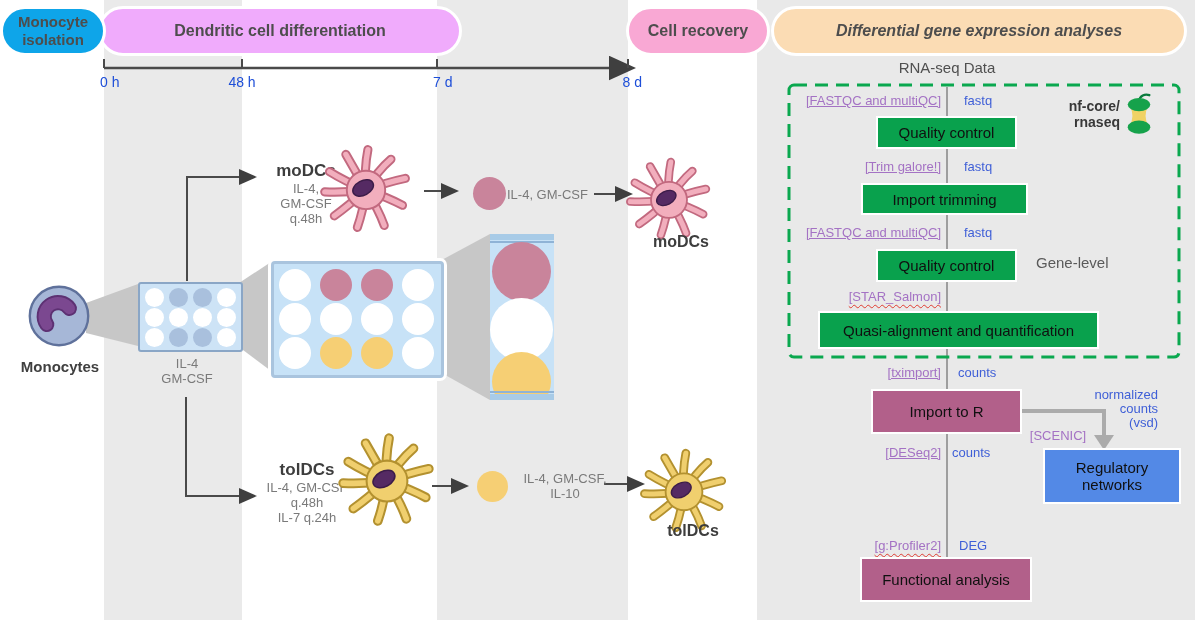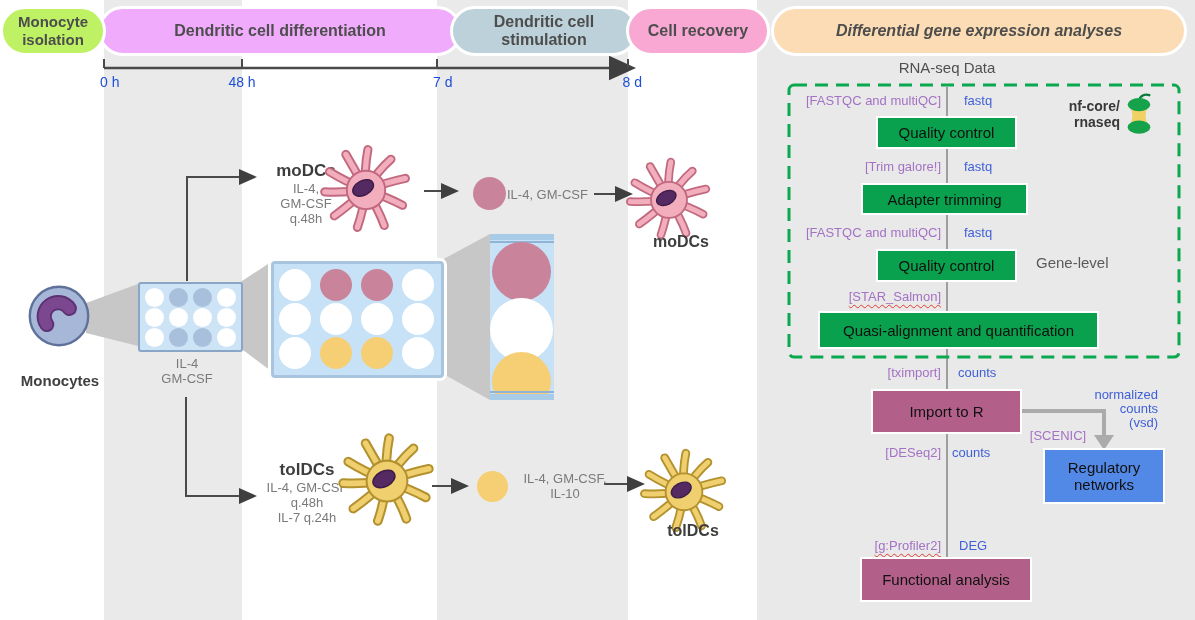--- a/index.html
+++ b/index.html
@@ -23,21 +23,21 @@
          border-bottom:6px solid #a8cbe7;overflow:hidden;}
   .strip-line{position:absolute;left:0;width:100%;height:2px;background:#8fb3d6;}
   .dot{position:absolute;border-radius:50%;z-index:2;}
   .dc{position:absolute;z-index:2;}
   .gbox,.mbox,.bluebox{position:absolute;z-index:2;box-sizing:border-box;border:2.5px solid #fff;
         display:flex;align-items:center;justify-content:center;text-align:center;
         font-size:15px;color:#101010;line-height:17px;}
   .gbox{background:#09a14d;}
   .mbox{background:#b2608a;}
   .bluebox{background:#5389e6;}
-  .tool{position:absolute;z-index:2;color:#a472c4;font-size:13px;text-align:right;width:160px;}
+  .tool{position:absolute;z-index:2;color:#a472c4;font-size:13px;text-align:right;width:160px;text-decoration:underline;}
   .dat{position:absolute;z-index:2;color:#3f5fd7;font-size:13px;}
   .sq{text-decoration:underline wavy #e03c31;text-decoration-thickness:1px;text-underline-offset:3px;}
   .paneltitle{font-size:15px;color:#4f4f4f;text-align:center;}
   .nfcore{font-size:14px;font-weight:bold;color:#383838;text-align:right;line-height:16px;}
 </style>
 </head>
 <body>
 
 <svg width="0" height="0" style="position:absolute" aria-hidden="true">
   <defs>
@@ -104,47 +104,44 @@
     <line x1="594" y1="194" x2="630" y2="194" stroke="#4a4a4a" stroke-width="2" marker-end="url(#ah)"></line>
     <line x1="432" y1="486" x2="466" y2="486" stroke="#4a4a4a" stroke-width="2" marker-end="url(#ah)"></line>
     <line x1="604" y1="484" x2="642" y2="484" stroke="#4a4a4a" stroke-width="2" marker-end="url(#ah)"></line>
 
     <line x1="947" y1="87" x2="947" y2="557" stroke="#9e9e9e" stroke-width="2"></line>
     <rect x="789" y="85" width="390" height="272" rx="5" fill="none" stroke="#0aa84f" stroke-width="3" stroke-dasharray="13 8"></rect>
     <path d="M1021 411 L1104 411 L1104 437" fill="none" stroke="#ababab" stroke-width="4"></path>
     <polygon points="1094,435 1114,435 1104,450" fill="#ababab"></polygon>
   </svg>
 
-  <div class="pill" style="left:0;width:106px;background:#bef264;z-index:6;font-size:15px;">
+  <div class="pill" style="left:0;width:106px;background:#0ea5e9;z-index:6;font-size:15px;">
       <span>Monocyte isolation</span>
     </div>
   <div class="pill" style="left:98px;width:364px;background:#f0abfc;z-index:4;font-size:16px;">
       <span>Dendritic cell differentiation</span>
-    </div>
-  <div class="pill" style="left:450px;width:188px;background:#bdd1da;z-index:5;font-size:16px;">
-      <span>Dendritic cell stimulation</span>
     </div>
   <div class="pill" style="left:626px;width:144px;background:#f9a8d4;z-index:6;font-size:16px;">
       <span>Cell recovery</span>
     </div>
   <div class="pill" style="left:771px;width:416px;background:#fbdcb4;z-index:3;font-size:16px;font-style:italic;">
       <span>Differential gene expression analyses</span>
     </div>
 
   <div class="tick-label" style="left:100px;width:40px;">0 h</div>
   <div class="tick-label" style="left:220px;width:44px;text-align:center;">48 h</div>
   <div class="tick-label" style="left:433px;width:40px;">7 d</div>
   <div class="tick-label" style="left:602px;width:40px;text-align:right;">8 d</div>
 
   <svg class="abs" style="left:26px;top:283px;" width="66" height="66" viewBox="0 0 70 70">
     <circle cx="35" cy="35" r="31" fill="#a6b7d7" stroke="#5f719b" stroke-width="2.5"></circle>
     <path d="M22 44 A 14.5 14.5 0 1 1 46 27" fill="none" stroke="#5d3173" stroke-width="16" stroke-linecap="round"></path>
     <path d="M22 44 A 14.5 14.5 0 1 1 46 27" fill="none" stroke="#7b4890" stroke-width="12" stroke-linecap="round"></path>
   </svg>
-  <div class="abs" style="left:6px;top:372px;width:108px;font-weight:bold;font-size:15px;color:#404040;text-align:center;">Monocytes</div>
+  <div class="abs" style="left:6px;top:358px;width:108px;font-weight:bold;font-size:15px;color:#404040;text-align:center;">Monocytes</div>
 
   <div class="plate" style="left:138px;top:282px;width:101px;height:66px;">
     <div class="well" style="left:5px;top:3.5px;width:19px;height:19px;background:#fff;"></div>
     <div class="well" style="left:29px;top:3.5px;width:19px;height:19px;background:#a9c0dd;"></div>
     <div class="well" style="left:53px;top:3.5px;width:19px;height:19px;background:#a9c0dd;"></div>
     <div class="well" style="left:77px;top:3.5px;width:19px;height:19px;background:#fff;"></div>
     <div class="well" style="left:5px;top:23.5px;width:19px;height:19px;background:#fff;"></div>
     <div class="well" style="left:29px;top:23.5px;width:19px;height:19px;background:#fff;"></div>
     <div class="well" style="left:53px;top:23.5px;width:19px;height:19px;background:#fff;"></div>
     <div class="well" style="left:77px;top:23.5px;width:19px;height:19px;background:#fff;"></div>
@@ -256,20 +253,20 @@
   <div class="dat" style="left:959px;top:538px;">DEG</div>
 
   <div class="abs" style="left:1018px;top:428px;width:80px;color:#a472c4;font-size:13px;text-align:center;">[SCENIC]</div>
   <div class="abs" style="left:1062px;top:388px;width:96px;color:#3f5fd7;font-size:13px;line-height:14px;text-align:right;">
     <div>normalized</div>
     <div>counts</div>
     <div>(vsd)</div>
   </div>
 
   <div class="gbox" style="left:876px;top:116px;width:141px;height:33px;">Quality control</div>
-  <div class="gbox" style="left:861px;top:183px;width:167px;height:32px;">Adapter trimming</div>
+  <div class="gbox" style="left:861px;top:183px;width:167px;height:32px;">Import trimming</div>
   <div class="gbox" style="left:876px;top:249px;width:141px;height:33px;">Quality control</div>
   <div class="gbox" style="left:818px;top:311px;width:281px;height:38px;">Quasi-alignment and quantification</div>
   <div class="mbox" style="left:871px;top:389px;width:151px;height:45px;">Import to R</div>
   <div class="mbox" style="left:860px;top:557px;width:172px;height:45px;">Functional analysis</div>
-  <div class="bluebox" style="left:1043px;top:448px;width:122px;height:56px;padding:9px 10px;">Regulatory networks</div>
+  <div class="bluebox" style="left:1043px;top:448px;width:138px;height:56px;padding:9px 10px;">Regulatory networks</div>
 
 </div>
 
 </body></html>

